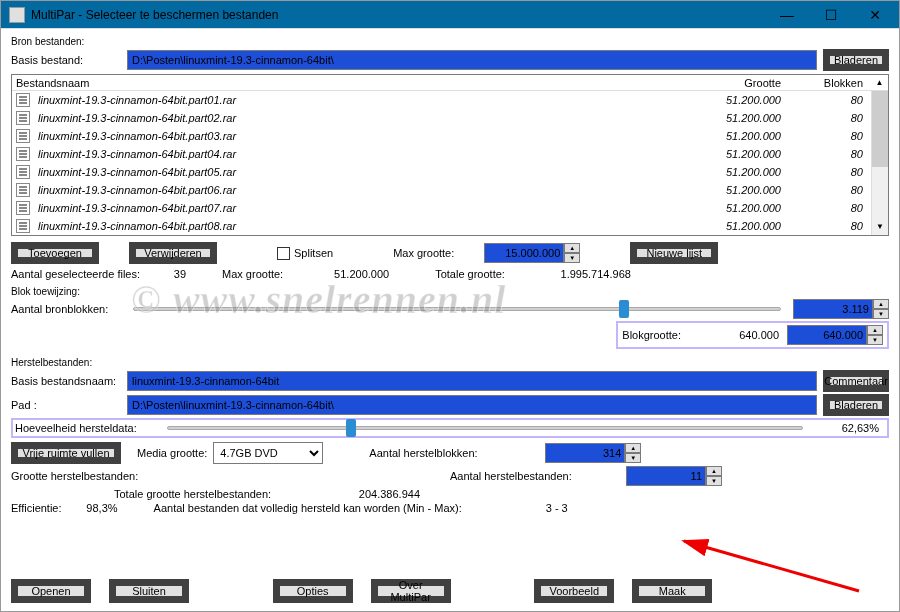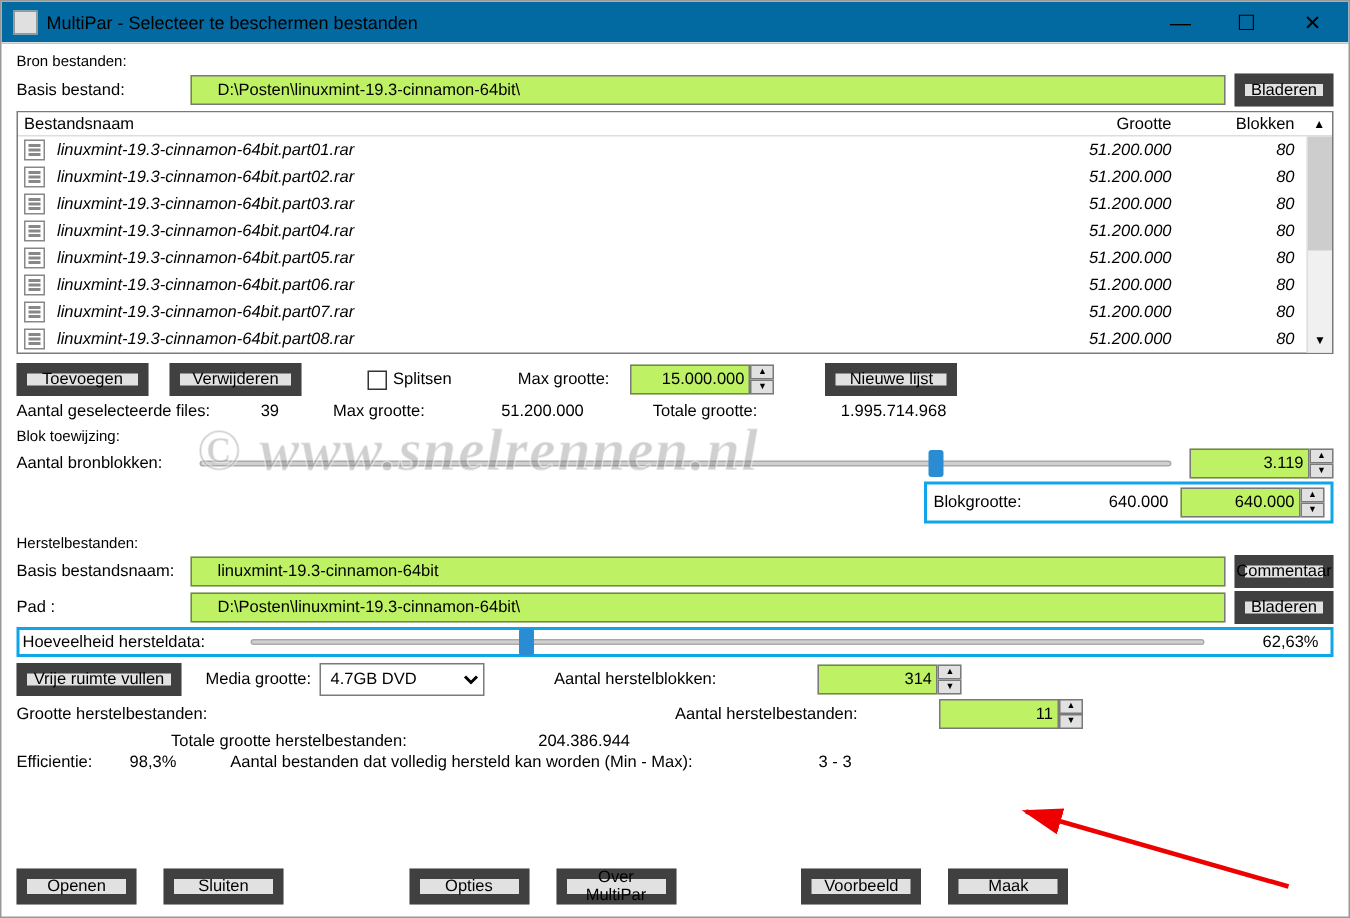--- a/index.html
+++ b/index.html
@@ -5,21 +5,21 @@
 * { box-sizing: border-box; margin: 0; padding: 0; font-family: "Segoe UI", Tahoma, sans-serif; font-size: 11px; }
 body { background: #fff; width: 900px; height: 612px; position: relative; overflow: hidden; border: 1px solid #999; }
 .titlebar { height: 28px; background: #0369a1; display: flex; align-items: center; padding: 0 2px 0 8px; border-bottom: 1px solid #ddd; }
 .titlebar .icon { width: 16px; height: 16px; background: #e0e0e0; border: 1px solid #999; margin-right: 6px; }
 .titlebar .title { flex: 1; font-size: 12px; }
 .titlebar .btn { width: 44px; height: 26px; display: flex; align-items: center; justify-content: center; font-size: 14px; }
 .content { padding: 4px 10px; }
 .section-label { font-size: 10px; margin: 3px 0 1px; }
 .row { display: flex; align-items: center; gap: 6px; margin: 2px 0; }
 .label { font-size: 11px; }
-input[type=text] { border: 1px solid #7a7a7a; padding: 2px 17px; height: 20px; font-size: 11px; background: #bef264; }
+input[type=text] { border: 1px solid #7a7a7a; padding: 2px 4px; height: 20px; font-size: 11px; background: #1d4ed8; }
 .btn-std { border: 7px solid #404040; background: #e1e1e1; padding: 2px 0; height: 22px; font-size: 11px; text-align: center; cursor: pointer; display: inline-flex; align-items: center; justify-content: center; }
 select { border: 1px solid #7a7a7a; height: 22px; font-size: 11px; padding: 1px 2px; background: #fff; }
 .filelist { border: 1px solid #7a7a7a; height: 162px; margin-top: 3px; display: flex; flex-direction: column; }
 .filelist-head { display: flex; background: #fff; border-bottom: 1px solid #ddd; height: 20px; align-items: center; font-size: 11px; }
 .col-name { flex: 1; padding-left: 4px; }
 .col-size { width: 120px; text-align: right; padding-right: 10px; }
 .col-blocks { width: 80px; text-align: right; padding-right: 8px; }
 .col-scroll { width: 17px; }
 .filelist-body { flex: 1; overflow: hidden; position: relative; }
 .filerow { display: flex; height: 18px; align-items: center; font-size: 11px; font-style: italic; }
@@ -29,21 +29,21 @@
 .scroll .arrow { height: 17px; text-align: center; font-size: 8px; line-height: 17px; background: #f0f0f0; }
 .scroll .track { flex: 1; position: relative; }
 .scroll .thumb { position: absolute; left: 0; right: 0; top: 0; height: 60%; background: #cdcdcd; }
 .checkbox { width: 13px; height: 13px; border: 1px solid #333; display: inline-block; margin-right: 4px; }
 .spinner { display: flex; align-items: flex-end; }
 .spinner input { width: 80px; text-align: right; padding-right: 3px; }
 .spinner .spins { display: flex; flex-direction: column; width: 16px; }
 .spinner .spins div { flex: 1; border: 1px solid #7a7a7a; background: #e1e1e1; font-size: 6px; text-align: center; line-height: 8px; }
 .slider-track { height: 4px; background: #d0d0d0; border: 1px solid #aaa; border-radius: 2px; position: relative; }
 .slider-thumb { position: absolute; width: 10px; height: 18px; background: #2a8dd4; top: -8px; border-radius: 2px; }
-.redbox { border: 2px solid #0ea5e9; }
+.redbox { border: 2px solid #c4b5fd; }
 .footer-btns { position: absolute; bottom: 8px; left: 10px; right: 10px; display: flex; gap: 18px; }
 .footer-btns .btn-std { width: 80px; height: 24px; }
 .watermark { position: absolute; top: 275px; left: 130px; font-size: 40px; font-style: italic; font-weight: bold; color: rgba(120,120,120,0.35); letter-spacing: 1px; pointer-events: none; font-family: Georgia, serif; -webkit-text-stroke: 1px rgba(255,255,255,0.5); z-index: 50; }
 .arrow-svg { position: absolute; right: 30px; bottom: 10px; pointer-events: none; z-index: 60; }
 </style>
 </head>
 <body>
 
 <div class="titlebar">
   <div class="icon"></div>
@@ -123,21 +123,21 @@
         </div>
       <div class="scroll">
         <div class="track">
             <div class="thumb"></div>
           </div>
         <div class="arrow">▼</div>
       </div>
     </div>
   </div>
 
-  <div class="row" style="margin-top:6px;gap:14px">
+  <div class="row" style="margin-top:6px;gap:30px">
     <button class="btn-std" style="width:88px">Toevoegen</button>
     <button class="btn-std" style="width:88px">Verwijderen</button>
     <div style="display:flex;align-items:center;margin-left:30px">
       <span class="checkbox"></span>
       <span>Splitsen</span>
     </div>
     <span style="margin-left:30px">Max grootte:</span>
     <div class="spinner">
       <input type="text" value="15.000.000" style="">
       <div class="spins">

